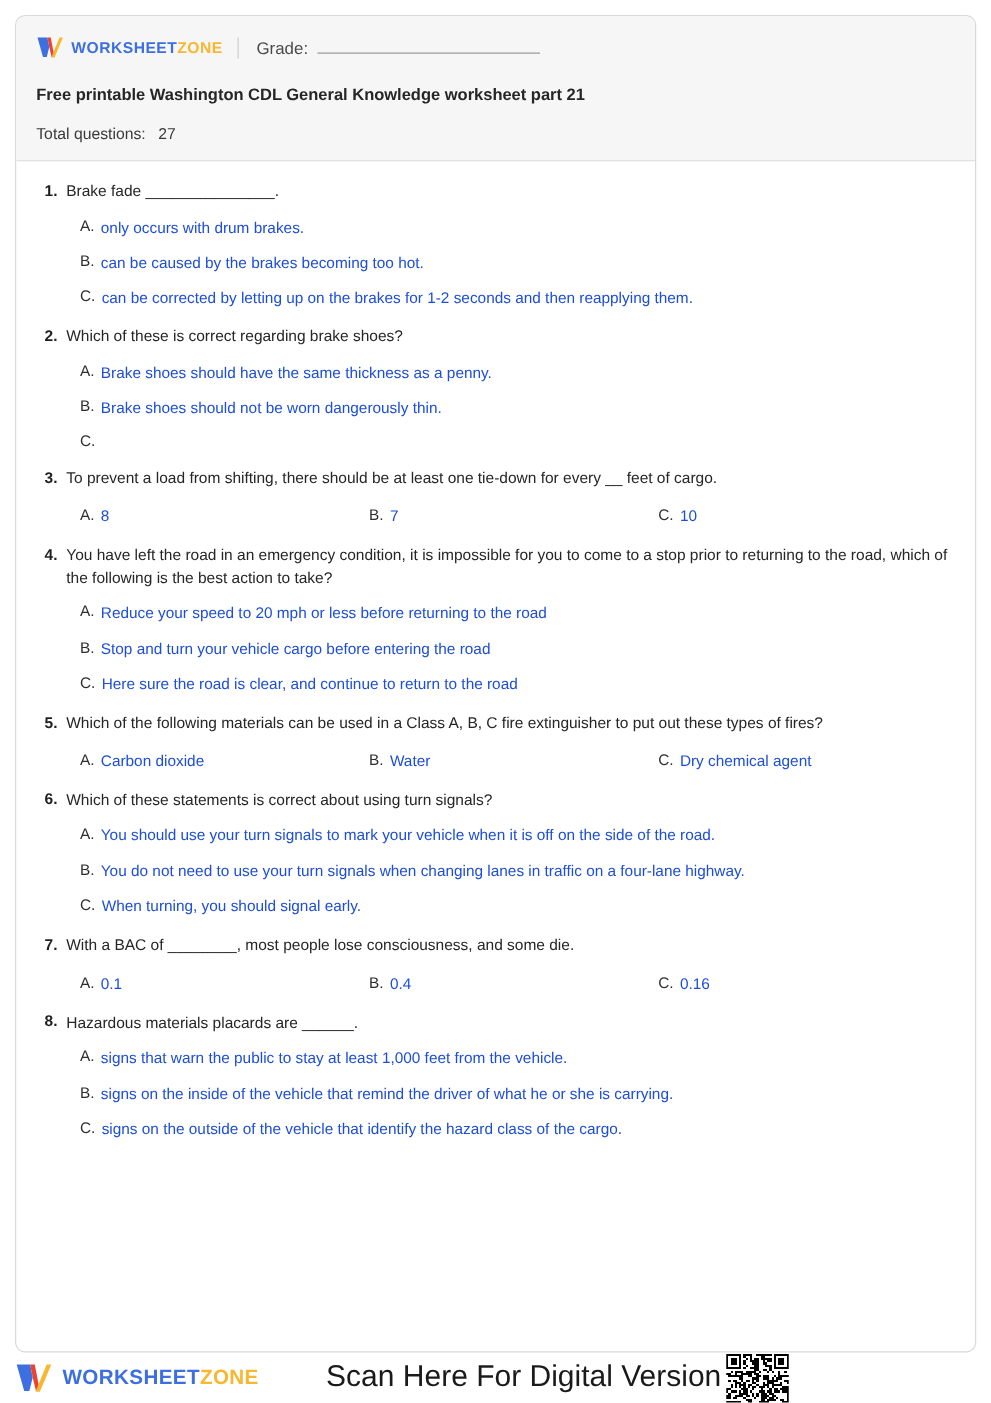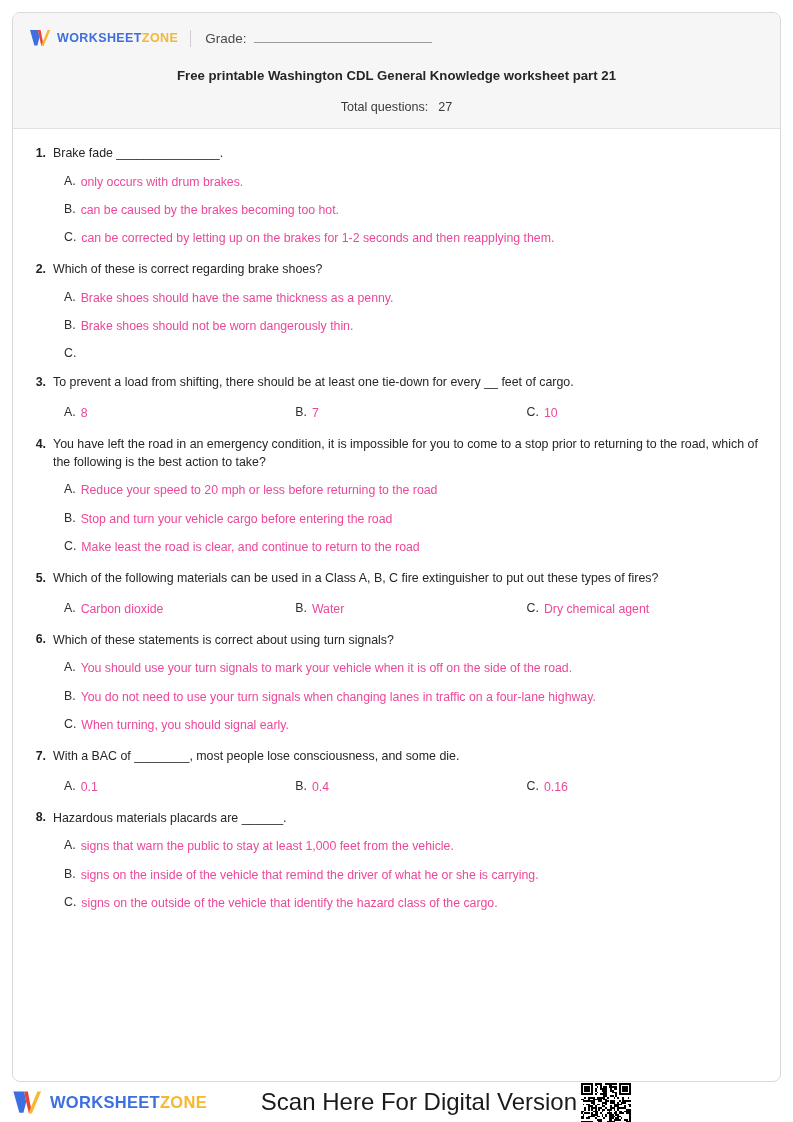--- a/index.html
+++ b/index.html
@@ -85,21 +85,21 @@
   }
   .field-rule {
     display: block;
     border-bottom: 1px solid #9a9a9a;
     height: 13px;
   }
   .rule-name { width: 290px; }
   .rule-grade { width: 178px; }
   .field-name { margin-right: 26px; }
 
-  .title-block { margin-top: 16px; text-align: center; }
+  .title-block { margin-top: 16px; }
 
   .ws-title {
     font-size: 13.2px;
     font-weight: bold;
     color: #262626;
     line-height: 1.3;
   }
 
   .ws-total {
     margin-top: 16px;
@@ -151,21 +151,21 @@
     padding-left: 33px;
   }
   .opt-letter {
     font-size: 12.3px;
     color: #2e2e2e;
     flex: 0 0 auto;
     margin-right: 5px;
   }
   .opt-text {
     font-size: 12.3px;
-    color: #ec4899;
+    color: #1d4ed8;
     line-height: 1.4;
   }
 
   
   .options-inline {
     display: flex;
     margin-top: 13px;
     padding-left: 33px;
   }
   .opt-cell {
@@ -320,21 +320,21 @@
             <div class="opt-row">
               <span class="opt-letter">A.</span>
               <span class="opt-text">Reduce your speed to 20 mph or less before returning to the road</span>
             </div>
             <div class="opt-row">
               <span class="opt-letter">B.</span>
               <span class="opt-text">Stop and turn your vehicle cargo before entering the road</span>
             </div>
             <div class="opt-row">
               <span class="opt-letter">C.</span>
-              <span class="opt-text">Make least the road is clear, and continue to return to the road</span>
+              <span class="opt-text">Here sure the road is clear, and continue to return to the road</span>
             </div>
           </div>
         </div>
         <div class="question">
           <div class="q-head">
             <span class="q-num">5.</span>
             <span class="q-text">Which of the following materials can be used in a Class A, B, C fire extinguisher to put out these types of fires?</span>
           </div>
           <div class="options-inline">
             <div class="opt-cell">

